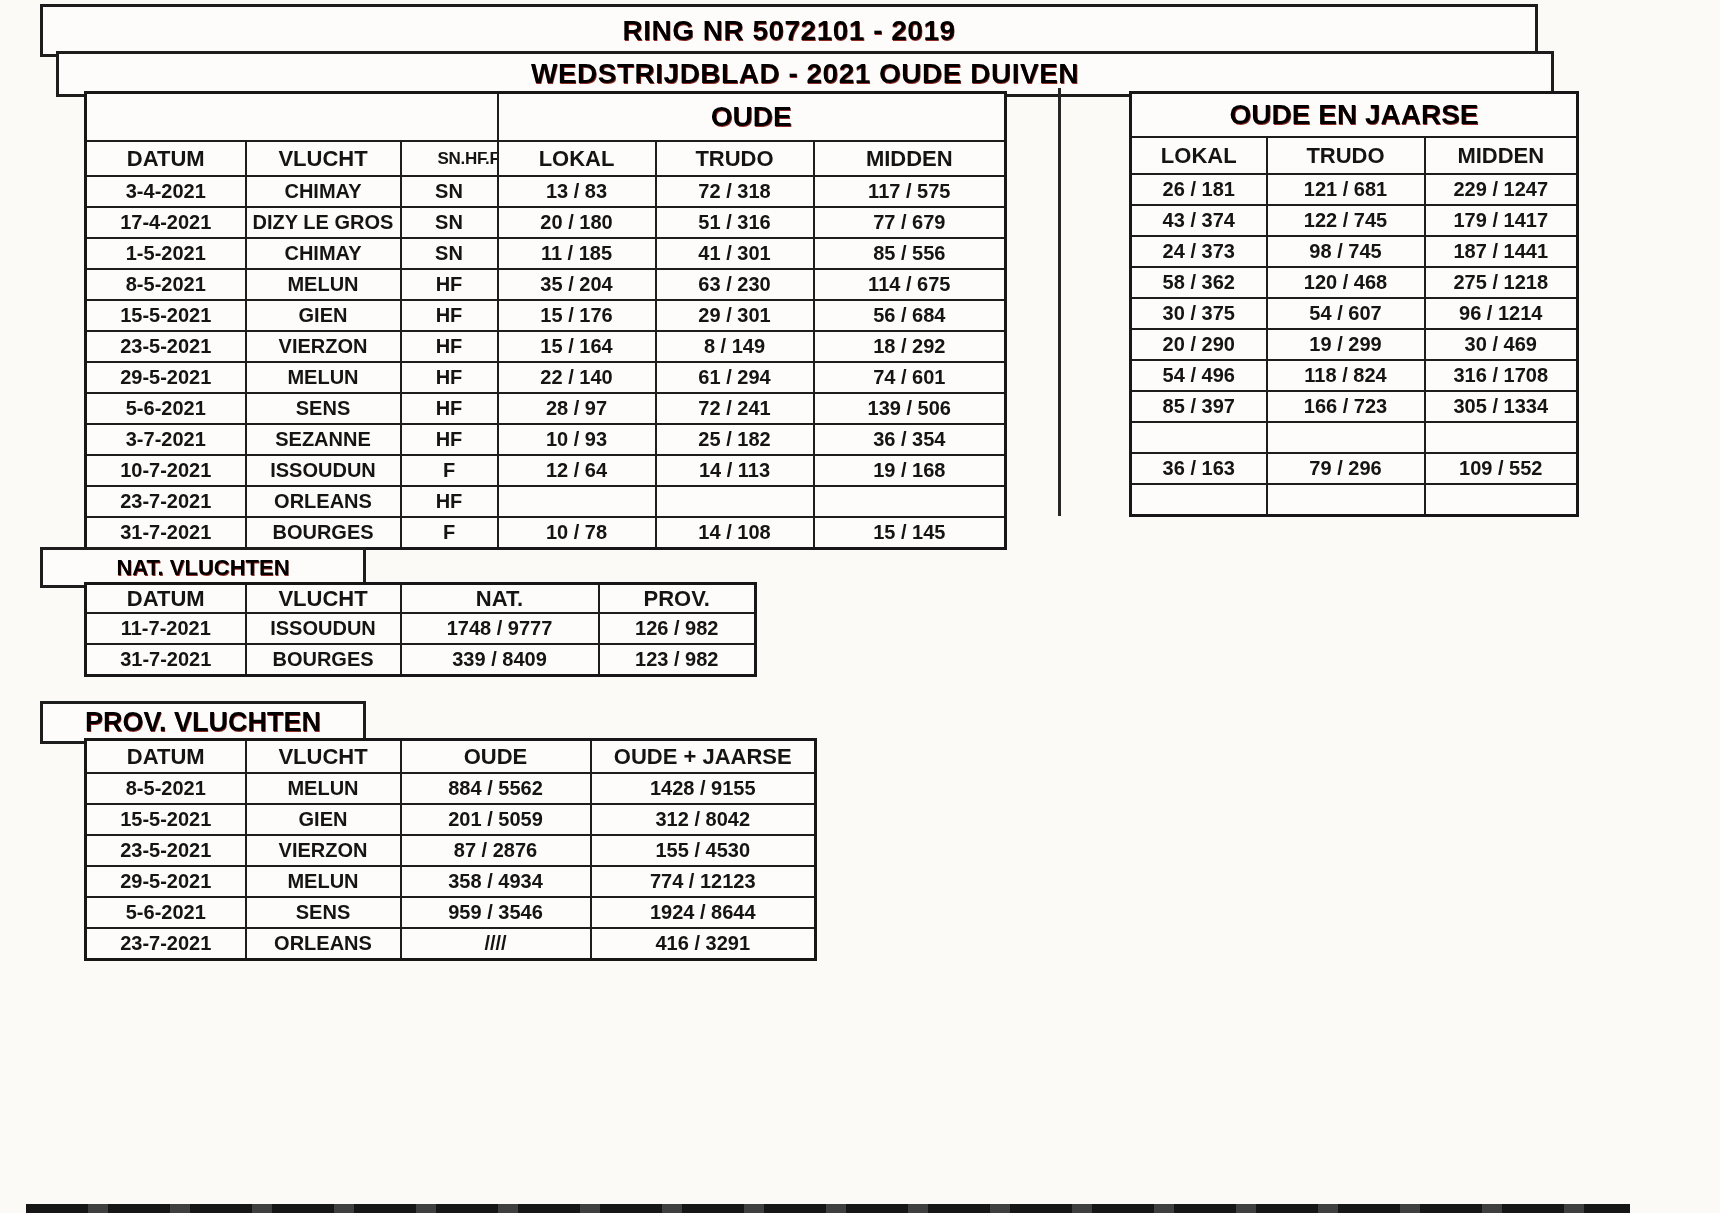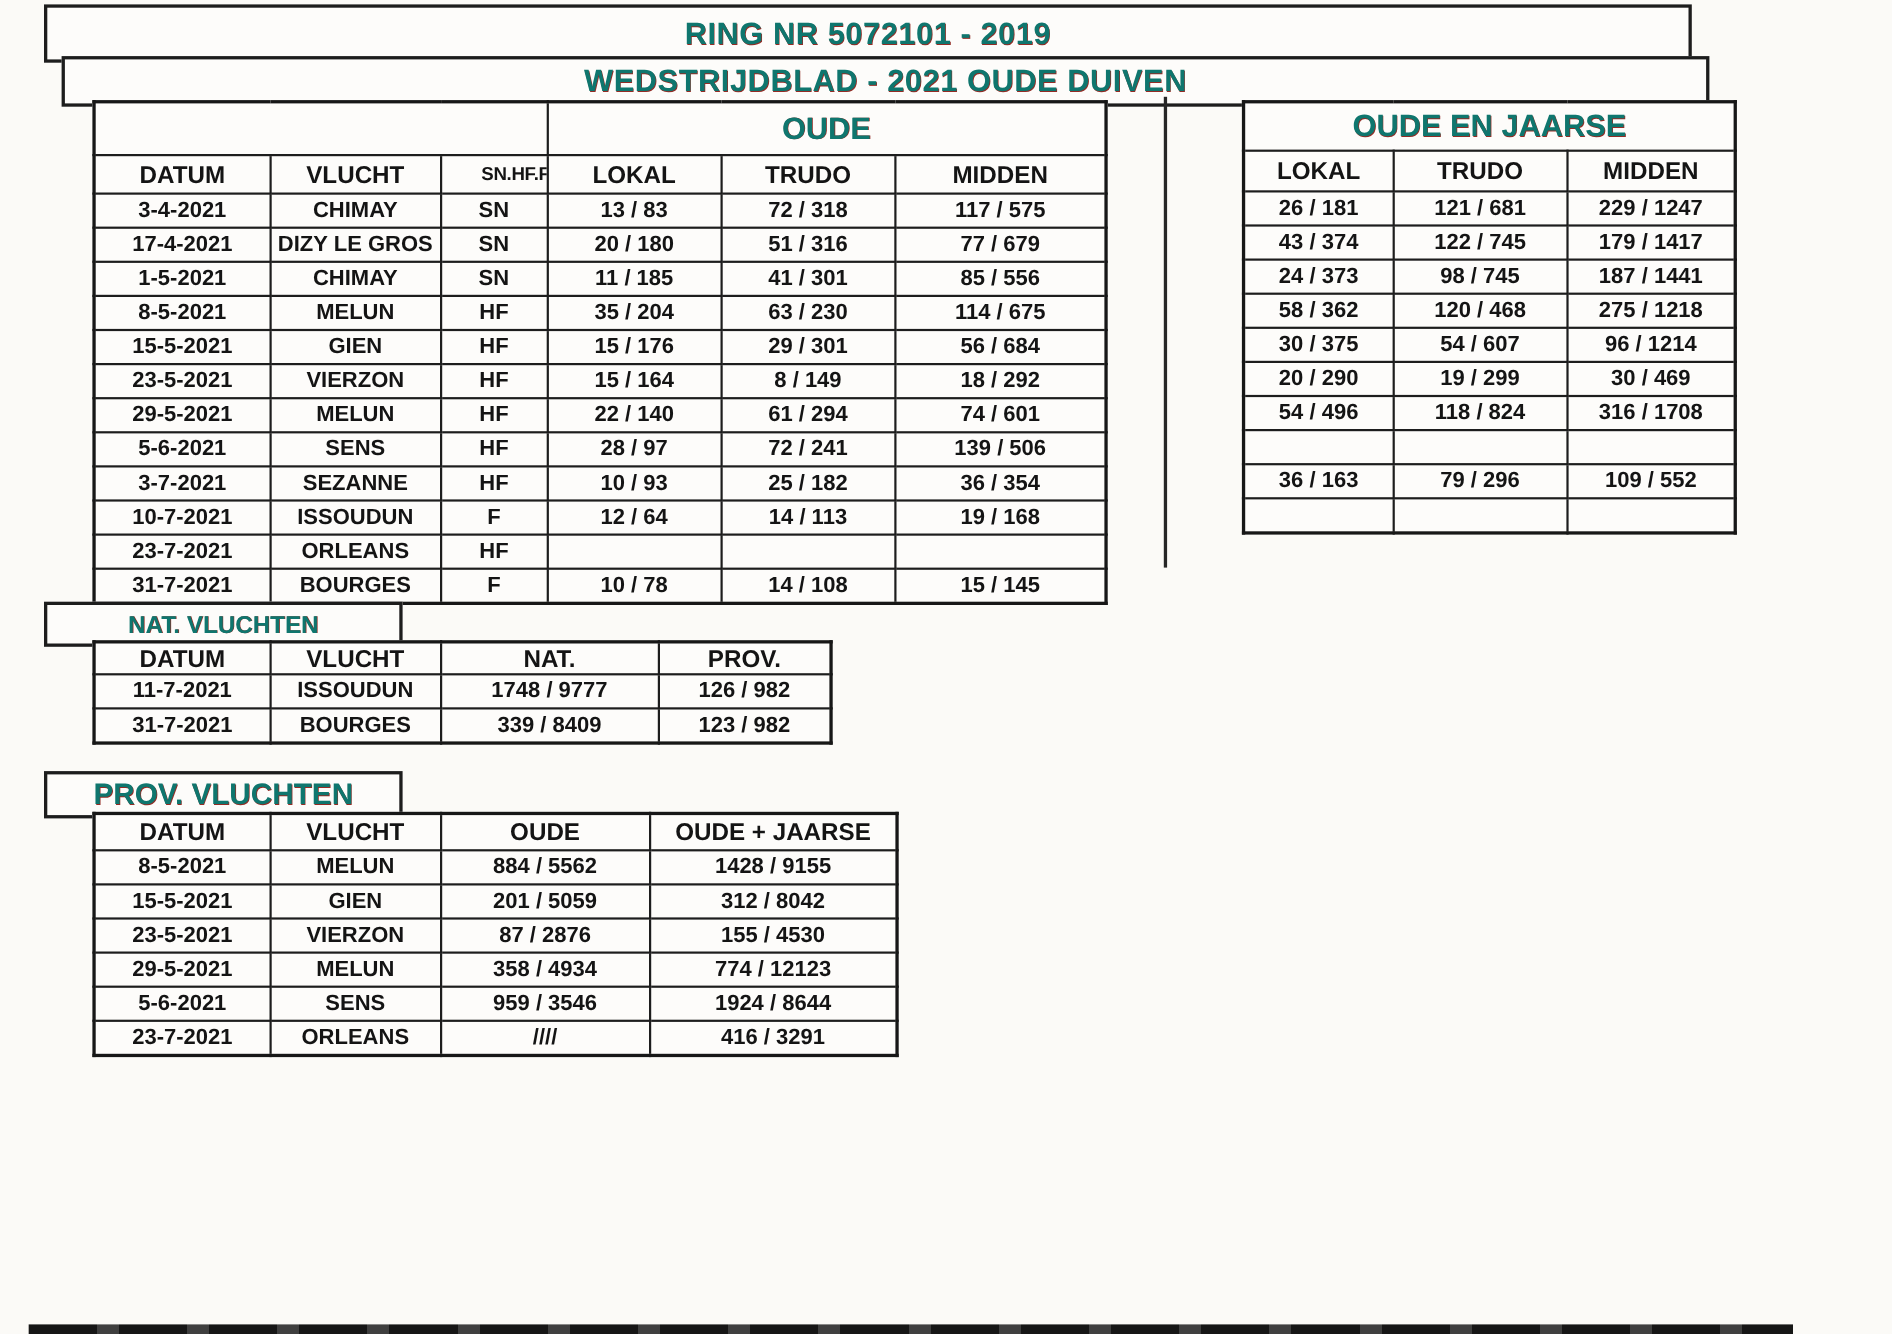--- a/index.html
+++ b/index.html
@@ -3,21 +3,21 @@
 <meta charset="utf-8">
 <style>
   html, body { margin: 0; padding: 0; }
   body {
     width: 1720px; height: 1213px;
     position: relative;
     background: #fbfaf7;
     font-family: "Liberation Sans", sans-serif;
     overflow: hidden;
   }
-  .red { color: #0f766e; font-weight: 700; text-shadow: .6px .6px 0 #932c25; }
+  .red { color: #000000; font-weight: 700; text-shadow: .6px .6px 0 #932c25; }
   .box {
     position: absolute;
     border: 3px solid #1d1d1d;
     display: flex; align-items: center; justify-content: center;
     background: #fdfcfa;
   }
   
   .banner1 { left: 40px; top: 4px;  width: 1492px; height: 47px; }
   .banner2 { left: 56px; top: 51px; width: 1492px; height: 40px; }
   .banner-text { font-size: 28px; letter-spacing: .5px; }
@@ -254,20 +254,25 @@
     </tr>
     <tr class="dr">
       <td>20 / 290</td>
       <td>19 / 299</td>
       <td>30 / 469</td>
     </tr>
     <tr class="dr">
       <td>54 / 496</td>
       <td>118 / 824</td>
       <td>316 / 1708</td>
+    </tr>
+    <tr class="dr">
+      <td>85 / 397</td>
+      <td>166 / 723</td>
+      <td>305 / 1334</td>
     </tr>
     <tr class="dr">
       <td></td>
       <td></td>
       <td></td>
     </tr>
     <tr class="dr">
       <td>36 / 163</td>
       <td>79 / 296</td>
       <td>109 / 552</td>

